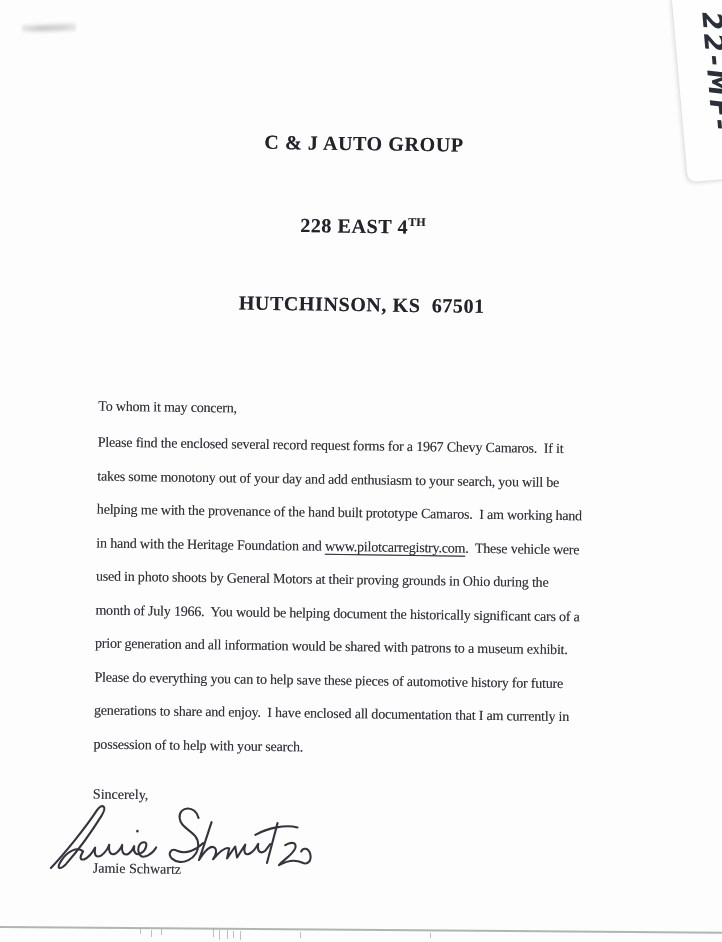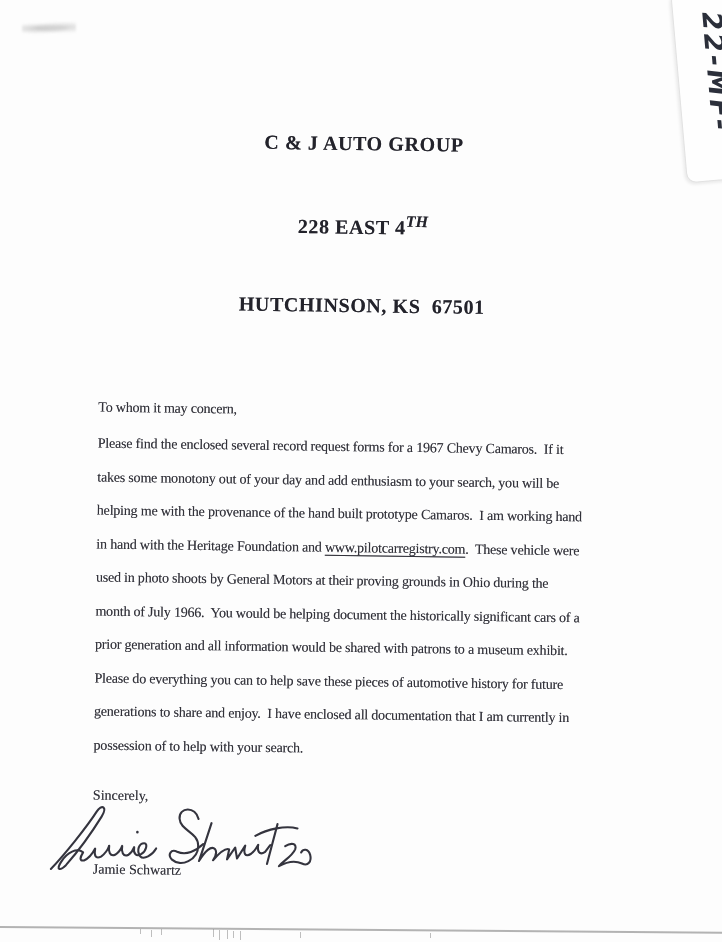--- a/index.html
+++ b/index.html
@@ -14,21 +14,21 @@
     position:absolute; left:0; top:0; right:0; bottom:0;
     transform:rotate(0.8deg); transform-origin:60px 0;
     padding:74px 0 0 104px; box-sizing:border-box;
     text-shadow:0 0 0.5px rgba(50,50,58,.55);
   }
   .letterhead {
     width:524px; text-align:center; font-weight:bold;
     color:#23232b; font-size:20px; line-height:26px;
     letter-spacing:0.6px; white-space:pre;
   }
-  .letterhead sup { font-size:16px; letter-spacing:0;font-style:italic; }
+  .letterhead sup { font-size:12px; letter-spacing:0; }
   .salutation {
     margin-top:24px; font-size:14px; line-height:33.5px;
     letter-spacing:-0.2px; white-space:pre;
   }
   .para { margin-top:3px; font-size:14px; line-height:33.5px;
     letter-spacing:-0.2px; }
   .para .line { white-space:pre; }
   .para .link { text-decoration:underline; text-underline-offset:3px; }
   .sig-block { position:relative; margin-top:26px; height:110px;
     font-size:14px; }

